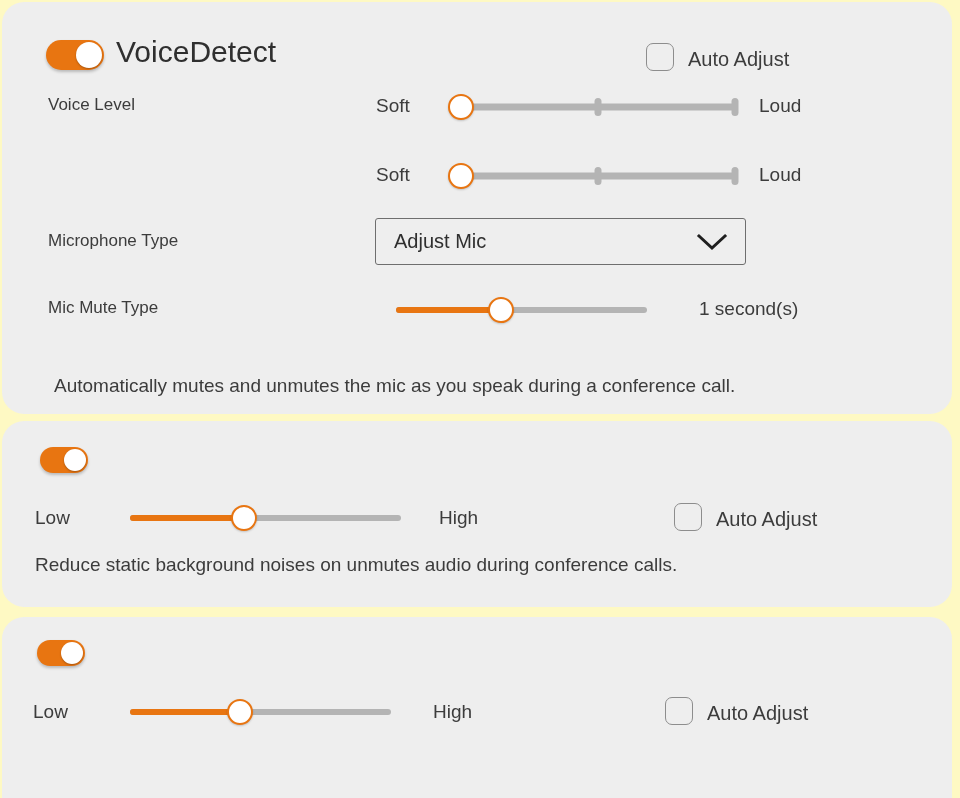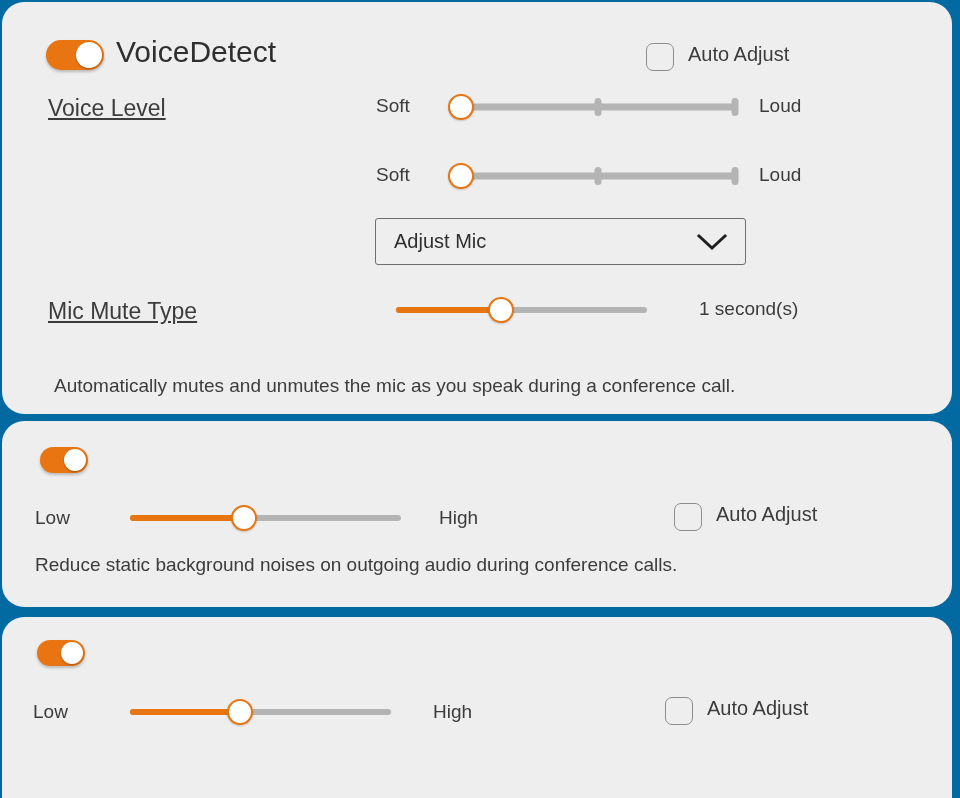--- a/index.html
+++ b/index.html
@@ -5,21 +5,21 @@
   * { box-sizing: border-box; margin: 0; padding: 0; }
   html, body {
     width: 960px; height: 798px;
     background: #ffffff;
     font-family: "Liberation Sans", sans-serif;
     -webkit-font-smoothing: antialiased;
   }
   .page {
     position: relative;
     width: 960px; height: 798px;
-    background: #0369a1;
+    background: #fef9c3;
     overflow: hidden;
   }
 
   
   .card {
     position: absolute;
     left: 2px;
     width: 950px;
     background: #eeeeee;
     border-radius: 22px;
@@ -54,35 +54,34 @@
     color: #2f2f2f;
     font-weight: 400;
     white-space: nowrap;
   }
   #title-voicedetect { left: 114px; top: 33px; font-size: 30px; }
 
   
   .row-label {
     position: absolute;
     color: #3c3c3c;
-    font-size: 23px;
-    white-space: nowrap;
-    text-decoration: underline;
+    font-size: 17px;
+    white-space: nowrap;
   }
 
   
   .cap {
     position: absolute;
     color: #3c3c3c;
     font-size: 19px;
     white-space: nowrap;
   }
 
   
-  .checkbox-wrap { position: absolute; display: flex; align-items: flex-start; }
+  .checkbox-wrap { position: absolute; display: flex; align-items: flex-end; }
   .checkbox-box {
     width: 28px; height: 28px;
     border: 1.6px solid #8d8d8d;
     border-radius: 7px;
     background: #eeeeee;
   }
   .checkbox-label {
     margin-left: 14px;
     color: #3c3c3c;
     font-size: 20px;
@@ -181,20 +180,21 @@
 
     <div class="cap" style="left:374px; top:162px;">Soft</div>
     <div class="slider" style="left:459px; top:161px; width:274px;">
       <div class="track"></div>
       <div class="tick" style="left:50%;"></div>
       <div class="tick" style="left:100%;"></div>
       <div class="knob" id="en-knob" style="left:0%;"></div>
     </div>
     <div class="cap" style="left:757px; top:162px;">Loud</div>
 
+    <div class="row-label" style="left:46px; top:229px;">Microphone Type</div>
     <div class="dropdown" style="left:373px; top:216px; width:371px; height:47px;">
       <span class="dd-value">Adjust Mic</span>
       <span class="chev">
         <svg width="34" height="22" viewBox="0 0 34 22">
           <polyline points="4,5 17,17 30,5" fill="none" stroke="#1f1f1f" stroke-width="3" stroke-linecap="square" stroke-linejoin="miter"></polyline>
         </svg>
       </span>
     </div>
 
     <div class="row-label" style="left:46px; top:296px;">Mic Mute Type</div>
@@ -220,21 +220,21 @@
       <div class="fill" id="nco-fill" style="width: 42%;"></div>
       <div class="knob" id="nco-knob" style="left: 42%;"></div>
     </div>
     <div class="cap" style="left:437px; top:86px;">High</div>
 
     <div class="checkbox-wrap" style="left:672px; top:82px;">
       <div class="checkbox-box"></div>
       <div class="checkbox-label">Auto Adjust</div>
     </div>
 
-    <div class="desc" style="left:33px; top:133px;">Reduce static background noises on outgoing audio during conference calls.</div>
+    <div class="desc" style="left:33px; top:133px;">Reduce static background noises on unmutes audio during conference calls.</div>
   </div>
 
   <div class="card" id="card-nc-in">
 
     <div class="toggle small" style="left:35px; top:23px;">
       <div class="knob"></div>
     </div>
 
     <div class="cap" style="left:31px; top:84px;">Low</div>
     <div class="slider plain" style="left:128px; top:82px; width:261px;">

